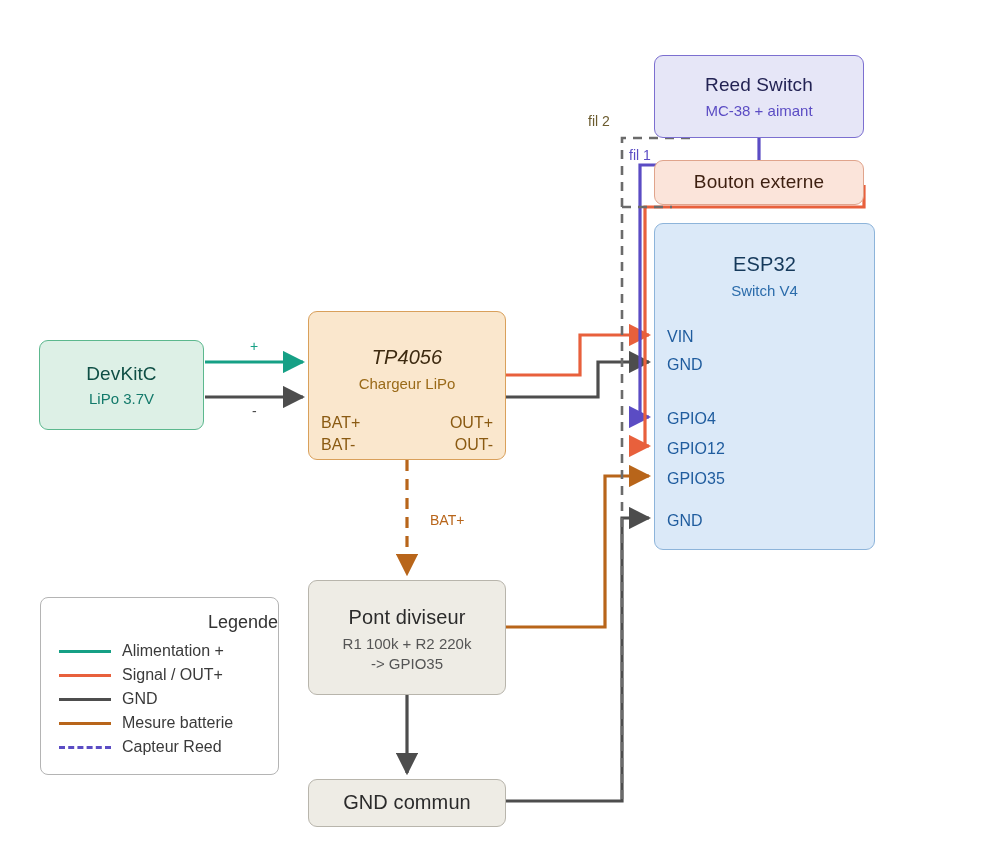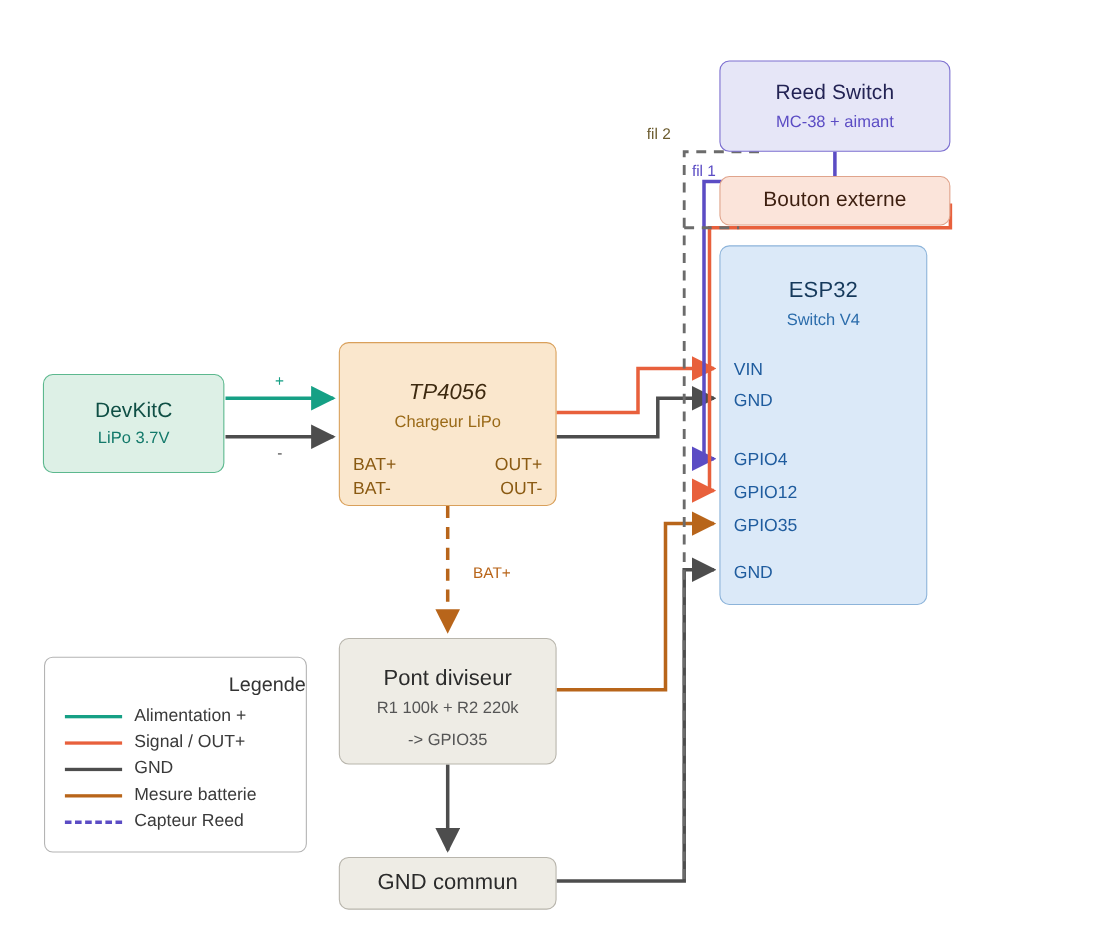--- a/index.html
+++ b/index.html
@@ -48,21 +48,21 @@
   #node-reed .title { color: #232354; }
   #node-reed .sub   { color: #5b4cc4; }
 
   #node-bouton {
     left: 654px; top: 160px; width: 210px; height: 45px;
     background: #fbe4da; border: 1.4px solid #e0a48c;
   }
   #node-bouton .title { color: #3d1f10; }
 
   #node-esp32 {
-    left: 654px; top: 223px; width: 189px; height: 327px;
+    left: 654px; top: 223px; width: 221px; height: 327px;
     background: #dbe9f8; border: 1.4px solid #8db4da;
     justify-content: flex-start;
     padding-top: 28px;
   }
   #node-esp32 .title { color: #15395b; font-size: 20px; }
   #node-esp32 .sub   { color: #2b6cab; }
 
   #node-batterie {
     left: 39px; top: 340px; width: 165px; height: 90px;
     background: #ddf0e6; border: 1.4px solid #5cb88e;
@@ -238,21 +238,21 @@
   </div>
   <div class="pinrow" id="tp-pins-2">
     <span>BAT-</span>
     <span>OUT-</span>
   </div>
 </div>
 
 <div class="node" id="node-pont">
   <div class="title">Pont diviseur</div>
   <div class="sub">R1 100k + R2 220k</div>
-  <div class="sub" style="margin-top:10px">-&gt; GPIO35</div>
+  <div class="sub" style="margin-top:1px">-&gt; GPIO35</div>
 </div>
 
 <div class="node" id="node-gndcommun">
   <div class="title">GND commun</div>
 </div>
 
 <span class="wlabel" style="left:250px; top:338px; color:#16a085;">+</span>
 <span class="wlabel" style="left:252px; top:403px; color:#4d4d4d;">-</span>
 <span class="wlabel" style="left:430px; top:512px; color:#b8651a;">BAT+</span>
 <span class="wlabel" style="left:629px; top:147px; color:#5b4cc4;">fil 1</span>

